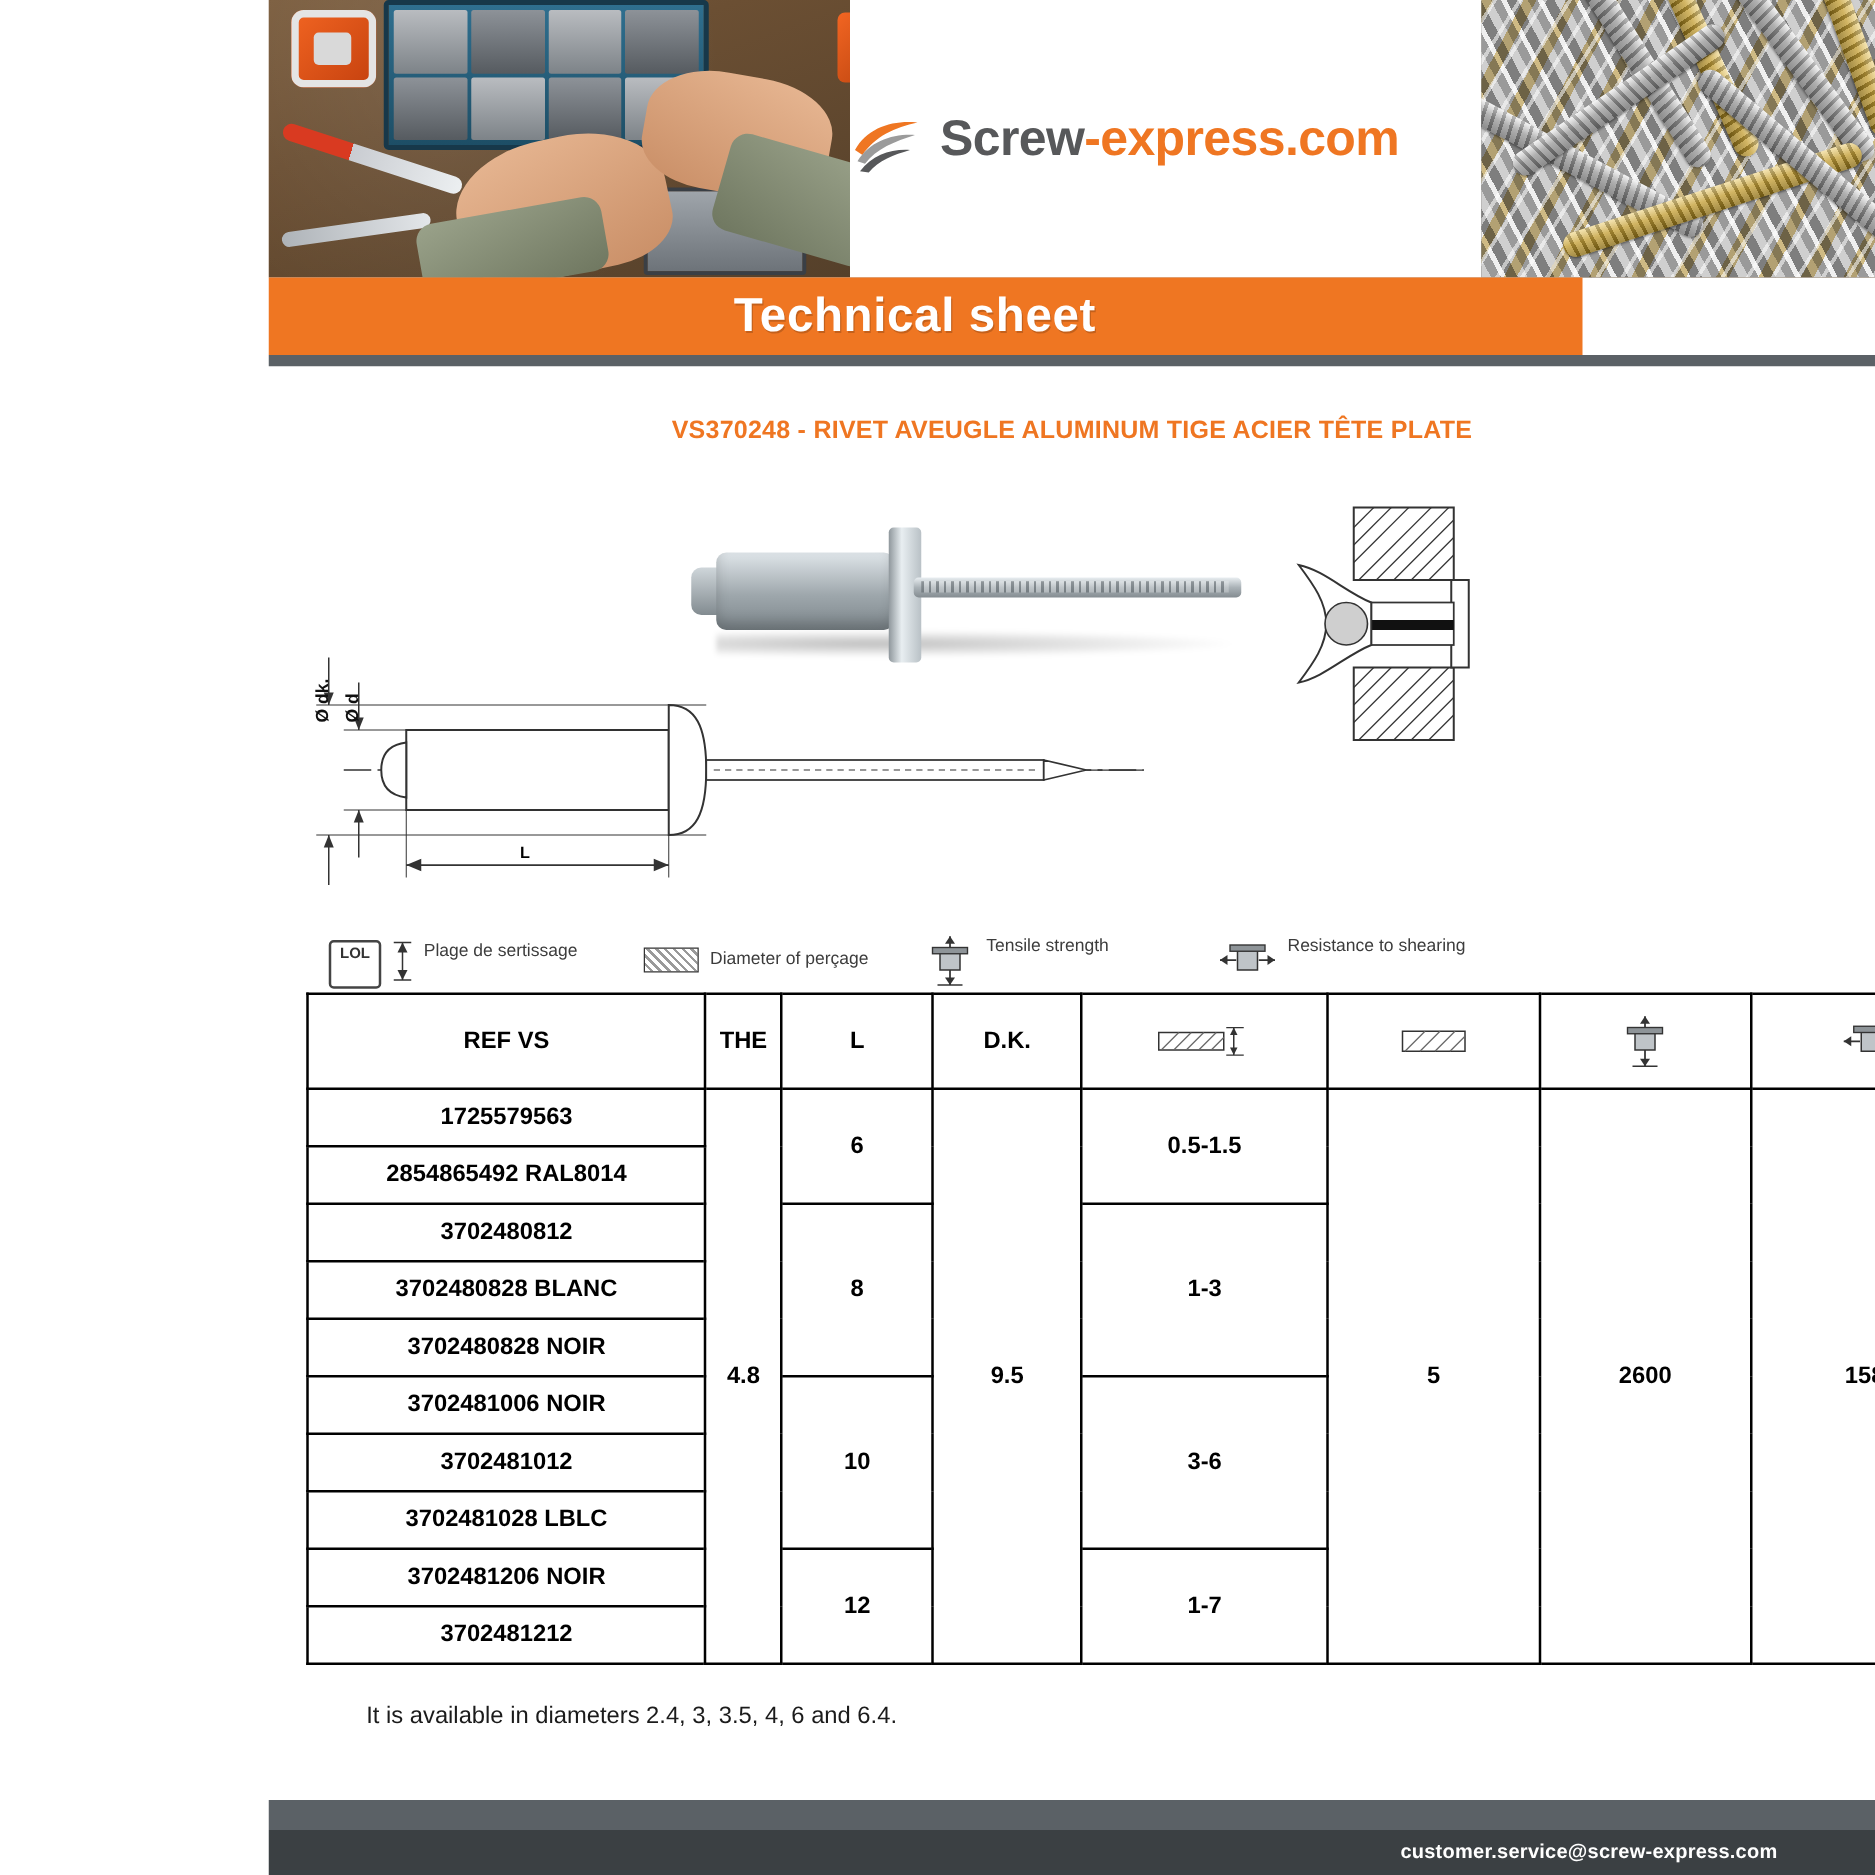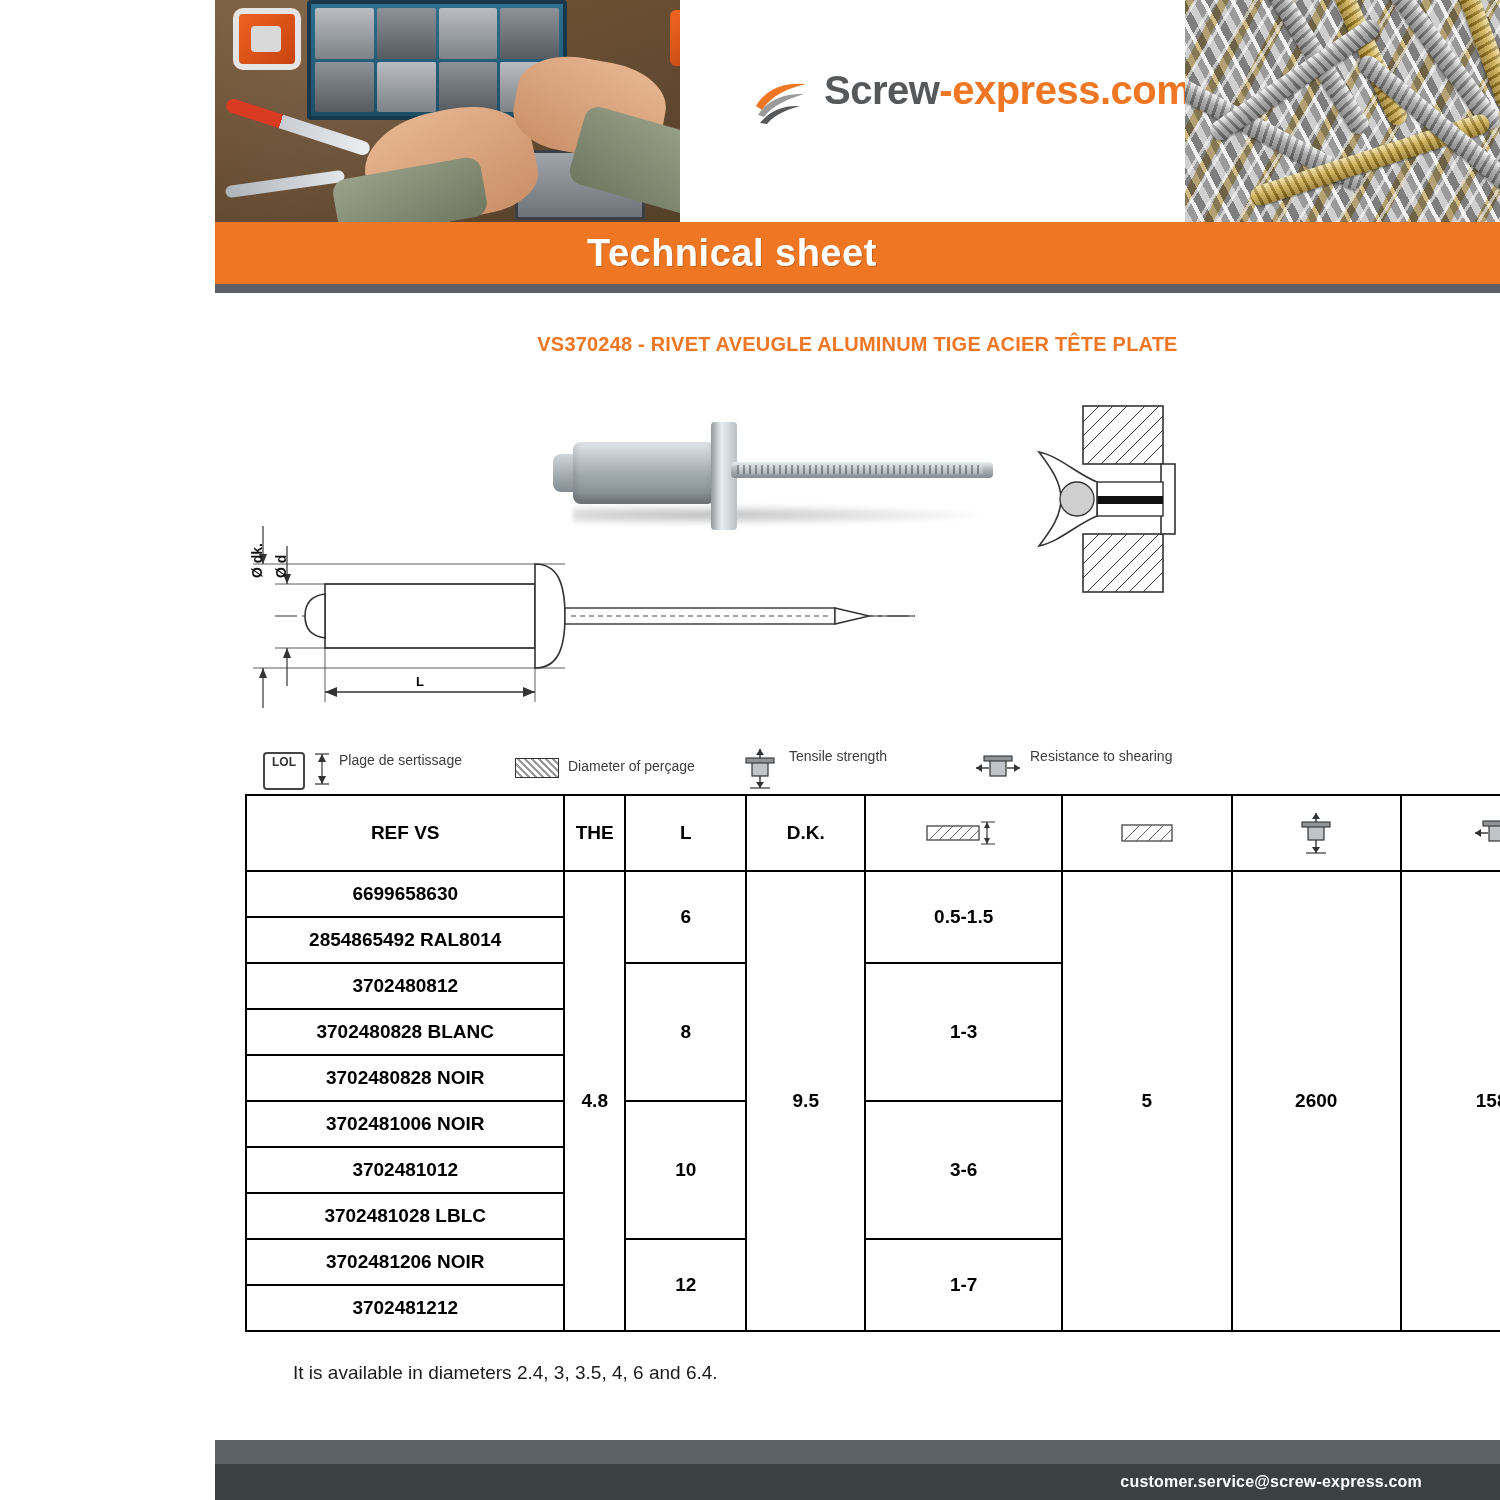--- a/index.html
+++ b/index.html
@@ -60,21 +60,21 @@
     background: linear-gradient(135deg,#f26522,#b03d0b);}
   .mini-tool { left: 470px; top: 75px; width: 48px; height: 48px; border-radius: 5px;
     background: linear-gradient(135deg,#e84f1c,#9c3608);}
 
   .banner-mid {
     position: absolute; left: 465px; top: 0; width: 505px; height: 222px;
     background: #ffffff;
   }
   .logo-wrap {
     position: absolute; left: 465px; top: 68px; width: 469px; height: 86px;
-    display: flex; align-items: flex-start; gap: 14px; padding-left: 72px;
+    display: flex; align-items: center; gap: 14px; 
   }
   .logo-mark { width: 58px; height: 58px; position: relative; flex: 0 0 auto; }
   .logo-text {
     font-size: 40px; font-weight: bold; letter-spacing: -0.5px; white-space: nowrap;
   }
   .logo-text .s1 { color: #57585a; }
   .logo-text .s2 { color: #ef7622; }
 
   .banner-right {
     position: absolute; left: 970px; top: 0; width: 315px; height: 222px;
@@ -102,21 +102,21 @@
   }
   .screw-line.g { background: linear-gradient(180deg,#f3dfa0,#c6a23c 45%,#8a6d18); }
   .screw-line::after {
     content:""; position:absolute; inset:0;
     background: repeating-linear-gradient(80deg, rgba(0,0,0,.22) 0 3px, rgba(255,255,255,.20) 3px 8px);
     border-radius: 10px;
   }
 
   
   .title-bar {
-    position: relative; width: 1285px; height: 62px;
+    position: relative; width: 1051px; height: 62px;
     background: #ef7622;
     display: flex; align-items: center;
   }
   .title-bar .txt {
     color: #ffffff; font-size: 38px; font-weight: bold; letter-spacing: .5px;
     padding-left: 372px; text-shadow: 1px 1px 0 rgba(0,0,0,.18);
   }
   .title-underbar { width: 1285px; height: 9px; background: #5b6166; }
 
   
@@ -494,21 +494,21 @@
             <polygon points="2,22 8,18 8,26" fill="#333"></polygon>
             <line x1="46" y1="22" x2="33" y2="22" stroke="#333" stroke-width="1.4"></line>
             <polygon points="46,22 40,18 40,26" fill="#333"></polygon>
           </svg>
         </th>
       </tr>
     </thead>
     <tbody>
 
       <tr>
-        <td class="c-ref">6699658630</td>
+        <td class="c-ref">1725579563</td>
         <td rowspan="10">4.8</td>
         <td rowspan="2">6</td>
         <td rowspan="10">9.5</td>
         <td rowspan="2">0.5-1.5</td>
         <td rowspan="10">5</td>
         <td rowspan="10">2600</td>
         <td rowspan="10">1580</td>
       </tr>
       <tr>
         <td class="c-ref">2854865492 RAL8014</td>

